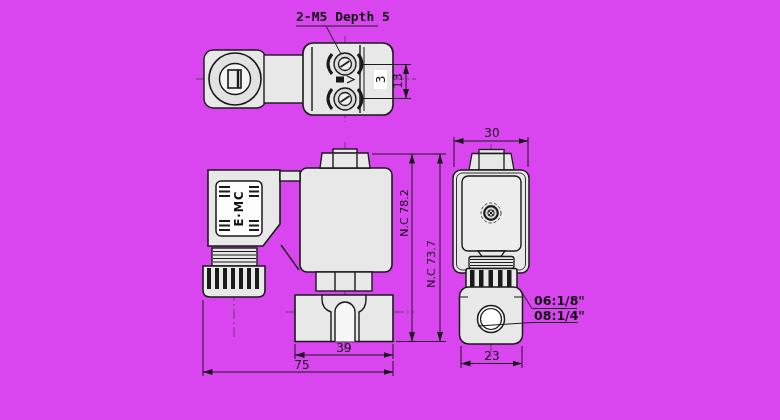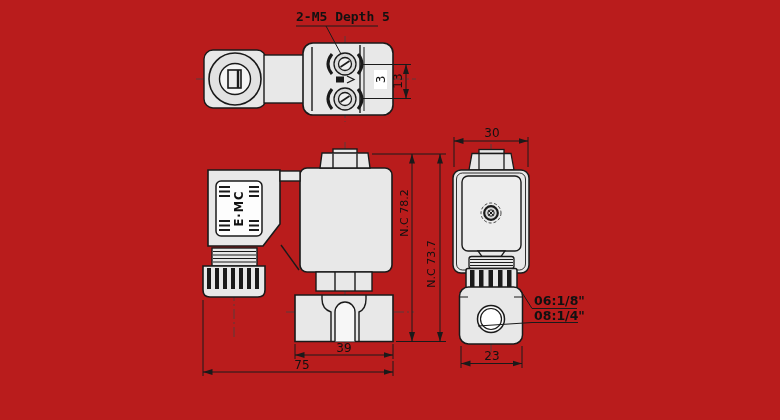--- a/index.html
+++ b/index.html
@@ -1,16 +1,16 @@
 <!DOCTYPE html>
 <html><head>
 <meta charset="utf-8">
 <style>
   html,body{margin:0;padding:0;background:#ffffff;}
-  .canvas{position:relative;width:780px;height:420px;background:#b91c1c;overflow:hidden;
+  .canvas{position:relative;width:780px;height:420px;background:#d946ef;overflow:hidden;
           font-family:"DejaVu Sans", "Liberation Sans", sans-serif;}
   svg{display:block;}
   text{fill:#111;}
   .dimtxt{font-size:12px;font-family:"DejaVu Sans", sans-serif;}
   .dimtxt-sm{font-size:11px;font-family:"DejaVu Sans", sans-serif;}
   .calltxt{font-size:12.5px;font-weight:bold;font-family:"DejaVu Sans", sans-serif;}
   .labeltxt{font-size:13px;font-weight:bold;font-family:"DejaVu Sans Mono", "Liberation Mono", monospace;}
   .brandtxt{font-size:11.5px;font-weight:bold;letter-spacing:1px;font-family:"DejaVu Sans", sans-serif;}
 </style>
 </head>

